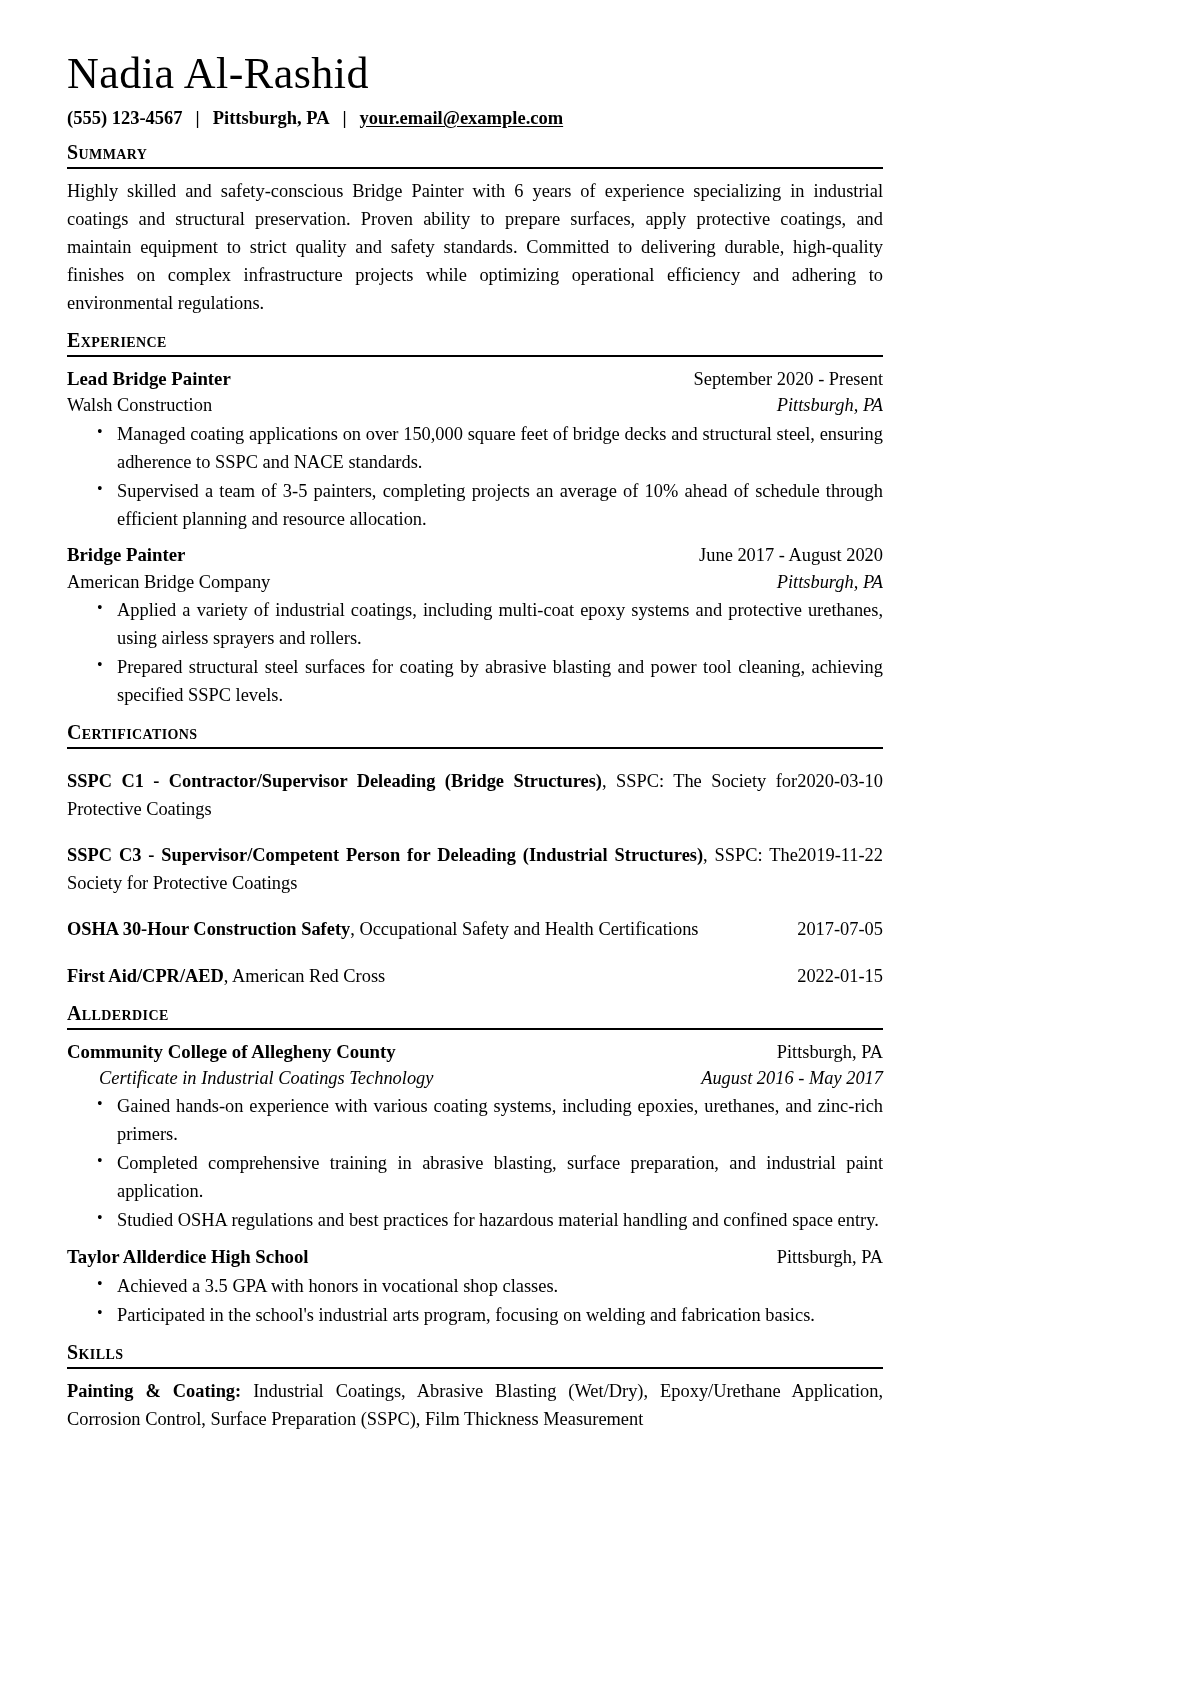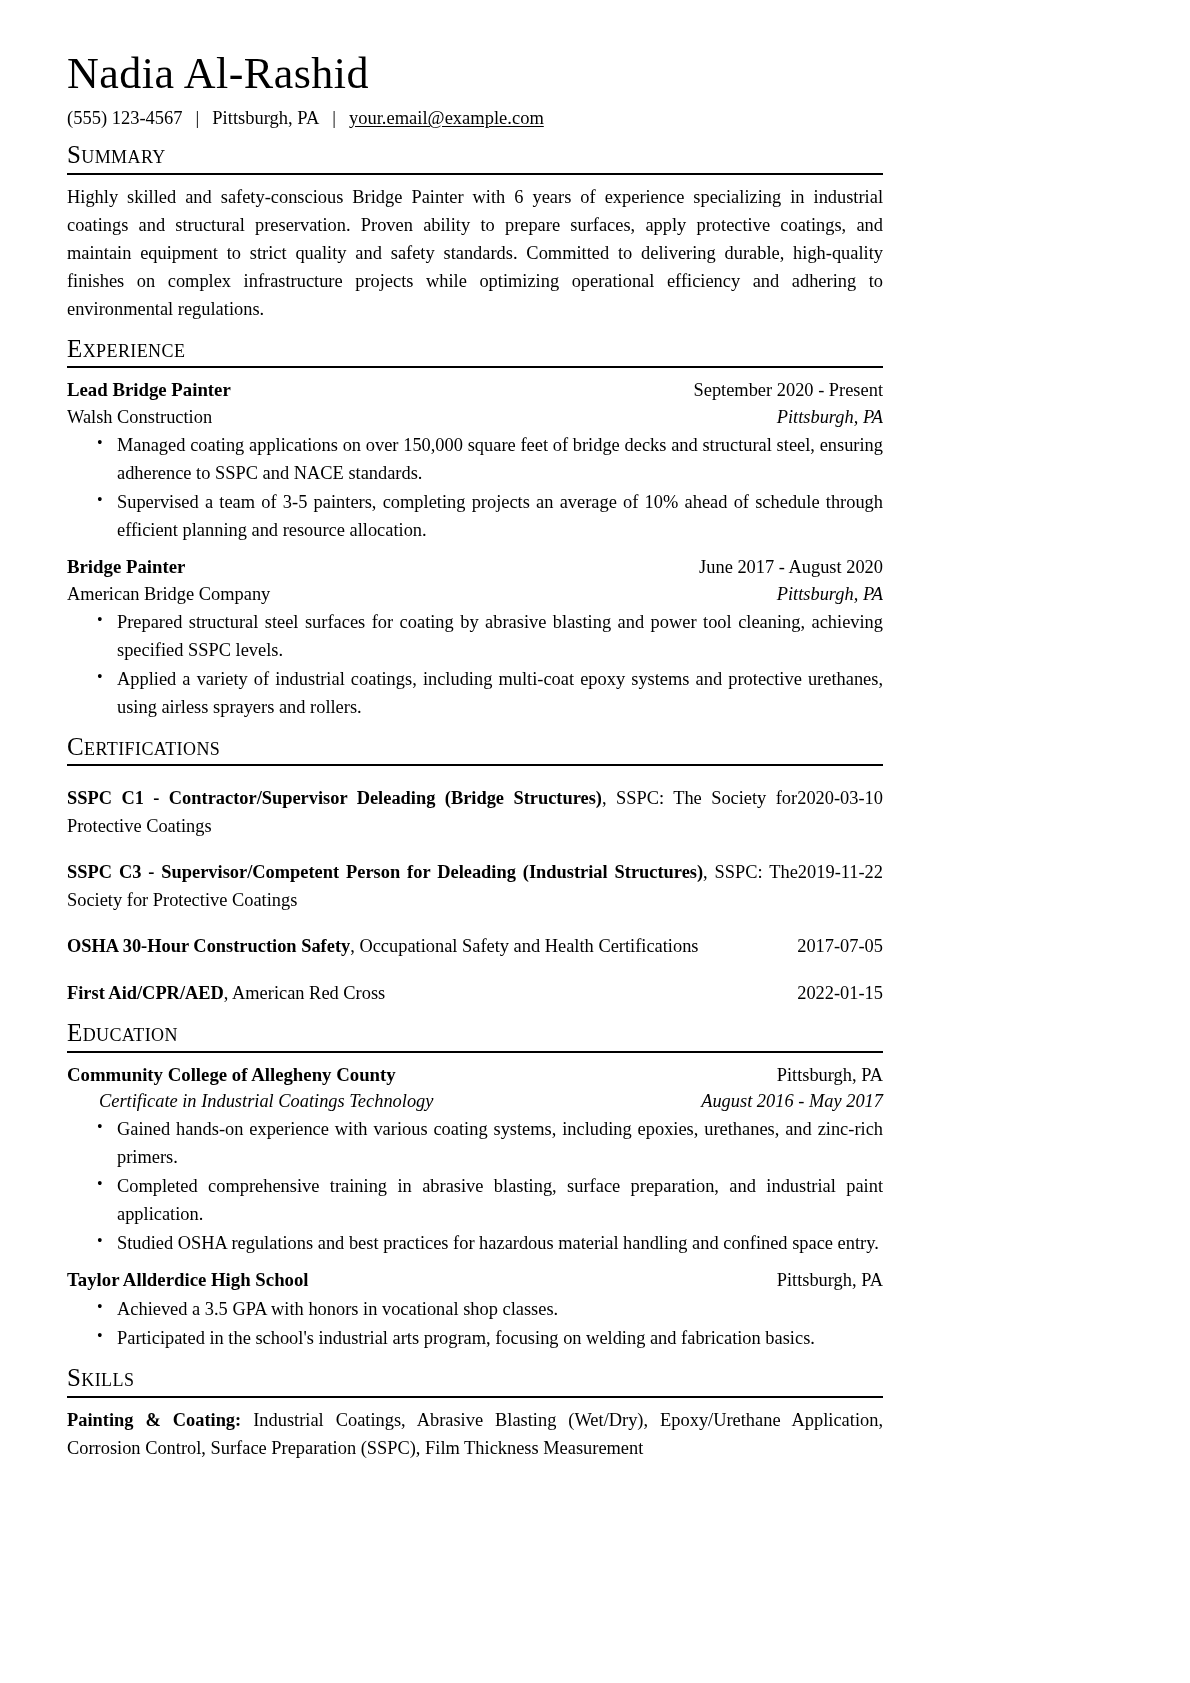--- a/index.html
+++ b/index.html
@@ -28,40 +28,41 @@
     margin: 8px 0 6px 0;
     white-space: pre;
   }
   .contact {
     font-size: 18.5px;
     line-height: 1.3;
     margin: 0 0 10px 0;
     display: flex;
     align-items: baseline;
     flex-wrap: wrap;
+    font-weight: bold;
   }
   .contact .sep {
     display: inline-block;
     padding: 0 13px;
     color: #000;
   }
   .contact .email {
     text-decoration: underline;
     text-underline-offset: 2px;
   }
 
   
   .section { margin-top: 11px; }
   .sec-head {
-    font-size: 25px;
+    font-size: 20px;
     font-variant: small-caps;
     letter-spacing: 0.4px;
     line-height: 1.15;
     padding-bottom: 3px;
-    font-weight: 400;
+    font-weight: 700;
   }
   .sec-rule {
     border-bottom: 2.2px solid #000;
     margin-bottom: 9px;
     width: 100%;
   }
 
   
   .para {
     font-size: 18.4px;
@@ -197,22 +198,22 @@
     <div class="entry">
       <div class="entry-row">
         <span class="entry-title">Bridge Painter</span>
         <span class="entry-date">June 2017 - August 2020</span>
       </div>
       <div class="entry-row">
         <span class="entry-org">American Bridge Company</span>
         <span class="entry-loc">Pittsburgh, PA</span>
       </div>
       <ul class="bullets">
+        <li>Applied a variety of industrial coatings, including multi-coat epoxy systems and protective urethanes, using airless sprayers and rollers.</li>
         <li>Prepared structural steel surfaces for coating by abrasive blasting and power tool cleaning, achieving specified SSPC levels.</li>
-        <li>Applied a variety of industrial coatings, including multi-coat epoxy systems and protective urethanes, using airless sprayers and rollers.</li>
       </ul>
     </div>
   </div>
 
   <div class="section">
     <div class="sec-head">Certifications</div>
     <div class="sec-rule"></div>
 
     <p class="cert">
       <span class="cdate">2020-03-10</span><span class="cname">SSPC C1 - Contractor/Supervisor Deleading (Bridge Structures)</span><span>, SSPC: The Society for Protective Coatings</span>
@@ -222,21 +223,21 @@
     </p>
     <p class="cert">
       <span class="cdate">2017-07-05</span><span class="cname">OSHA 30-Hour Construction Safety</span><span>, Occupational Safety and Health Certifications</span>
     </p>
     <p class="cert">
       <span class="cdate">2022-01-15</span><span class="cname">First Aid/CPR/AED</span><span>, American Red Cross</span>
     </p>
   </div>
 
   <div class="section">
-    <div class="sec-head">Education</div>
+    <div class="sec-head">Allderdice</div>
     <div class="sec-rule"></div>
 
     <div class="entry">
       <div class="entry-row">
         <span class="entry-title">Community College of Allegheny County</span>
         <span class="entry-date">Pittsburgh, PA</span>
       </div>
       <div class="entry-row">
         <span class="entry-sub">Certificate in Industrial Coatings Technology</span>
         <span class="entry-loc">August 2016 - May 2017</span>

